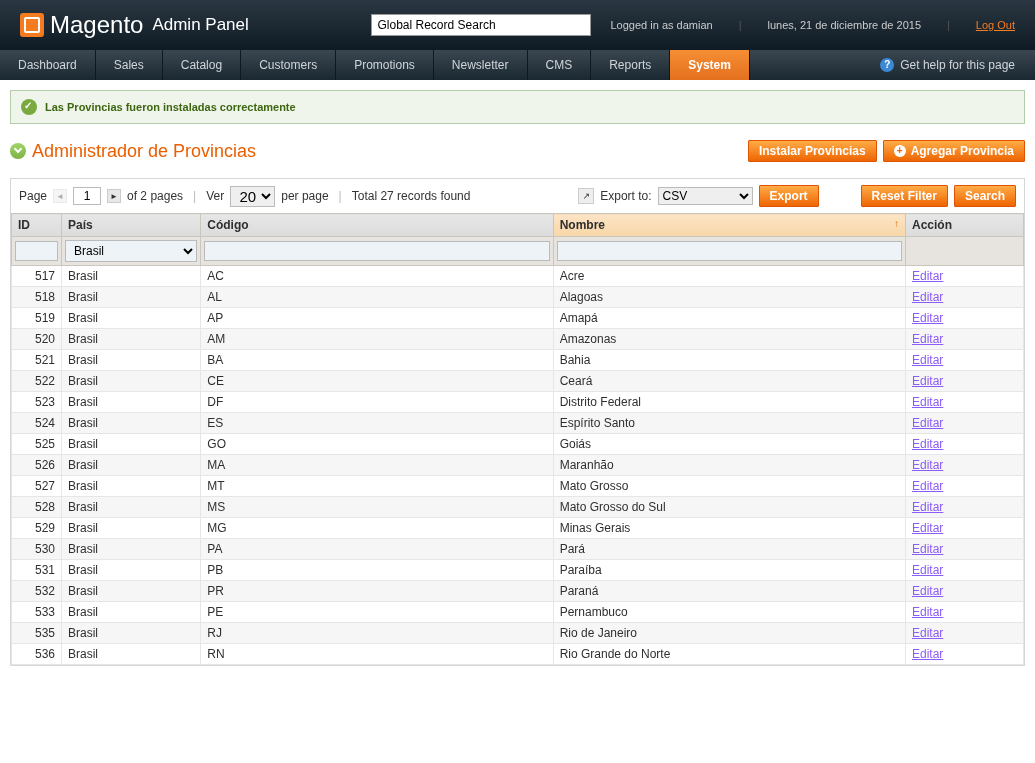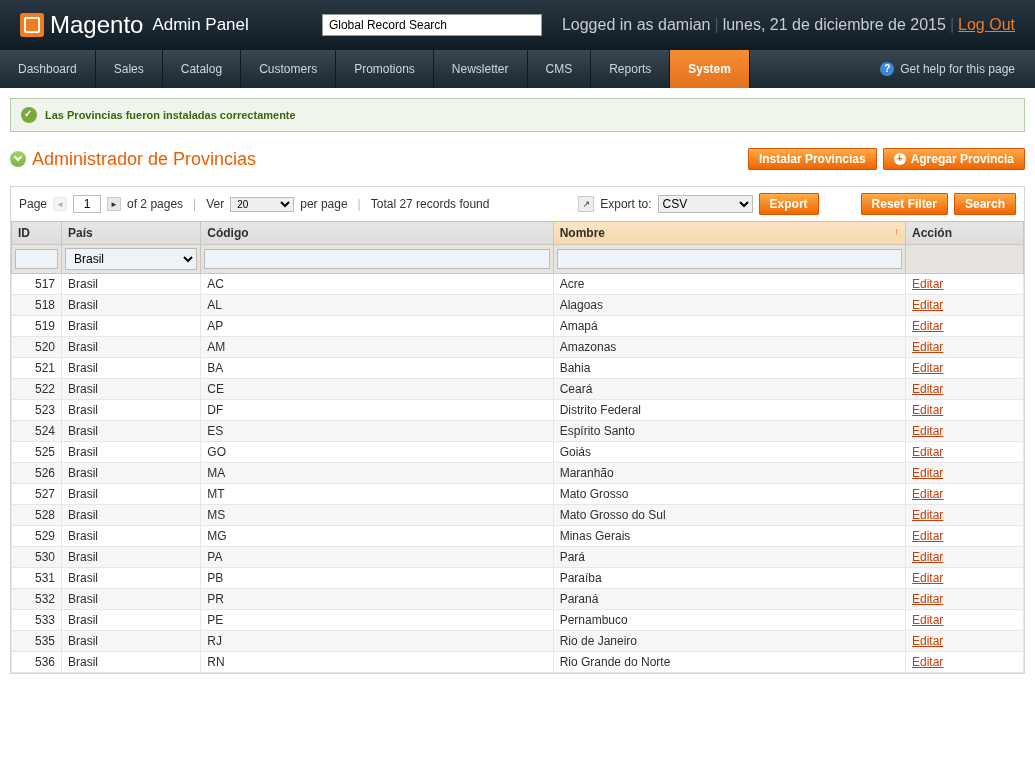--- a/index.html
+++ b/index.html
@@ -7,26 +7,26 @@
 
 
 .header { background: linear-gradient(#2a3641, #0f1b24); height: 50px; display: flex; align-items: center; padding: 0 20px; }
 .logo { display: flex; align-items: center; gap: 6px; }
 .logo-icon { width: 24px; height: 24px; background: #f47b20; border-radius: 3px; position: relative; }
 .logo-icon::before { content: ''; position: absolute; left: 4px; top: 4px; width: 16px; height: 16px; border: 2px solid #fff; border-radius: 2px; box-sizing: border-box; }
 .logo-text1 { color: #fff; font-size: 24px; font-weight: 400; }
 .logo-text2 { color: #fff; font-size: 17px; font-weight: 300; margin-left: 3px; }
 .global-search { margin-left: auto; margin-right: 20px; }
 .global-search input { width: 220px; padding: 3px 6px; font-size: 12px; border: 1px solid #999; }
-.header-right { color: #ccc; font-size: 16px; display: flex; align-items: center; gap: 0; }
+.header-right { color: #ccc; font-size: 11px; display: flex; align-items: center; gap: 22px; }
 .header-right .sep { color: #555; margin: 0 4px; }
 .header-right a { color: #f47b20; text-decoration: underline; }
 
 
-.nav { background: linear-gradient(#3b4750, #1a2832); display: flex; height: 38px; }
+.nav { background: linear-gradient(#3b4750, #1a2832); display: flex; height: 30px; }
 .nav-item { color: #d0d5da; font-size: 12px; padding: 0 18px; display: flex; align-items: center; border-right: 1px solid #0d1820; cursor: pointer; }
 .nav-item.active { background: linear-gradient(#f58e33, #e4701e); color: #fff; font-weight: bold; }
 .nav-help { margin-left: auto; color: #d0d5da; display: flex; align-items: center; padding-right: 20px; gap: 6px; font-size: 12px; cursor: pointer; }
 .help-icon { display: inline-block; width: 14px; height: 14px; border-radius: 50%; background: #3b88d4; color: #fff; text-align: center; line-height: 14px; font-size: 10px; font-weight: bold; }
 
 
 .content { padding: 10px 10px 20px 10px; }
 
 
 .msg-success { background: #eff5ea; border: 1px solid #b5ccab; padding: 8px 10px; display: flex; align-items: center; gap: 8px; margin-bottom: 16px; }
@@ -45,37 +45,37 @@
 .plus-icon { display: inline-block; width: 12px; height: 12px; border-radius: 50%; background: #fff; color: #ed6502; text-align: center; line-height: 12px; font-size: 10px; font-weight: bold; }
 
 
 .grid-wrap { border: 1px solid #d6d6d6; }
 .grid-controls { display: flex; align-items: center; padding: 6px 8px; gap: 8px; font-size: 12px; color: #333; }
 .gc-left { display: flex; align-items: center; gap: 6px; }
 .gc-right { margin-left: auto; display: flex; align-items: center; gap: 6px; }
 .page-arrow { width: 14px; height: 14px; background: #e8e8e8; border: 1px solid #ccc; display: inline-flex; align-items: center; justify-content: center; font-size: 8px; cursor: pointer; }
 .page-arrow.disabled { opacity: 0.4; cursor: default; }
 .page-input { width: 28px; text-align: center; border: 1px solid #bbb; padding: 1px; font-size: 12px; }
-.view-select { border: 1px solid #bbb; font-size: 10px; padding: 0 2px; width: 64px; }
+.view-select { border: 1px solid #bbb; font-size: 15px; padding: 0 2px; width: 45px; text-align: right; }
 .export-select { border: 1px solid #bbb; font-size: 12px; width: 95px; }
 .export-icon { width: 16px; height: 16px; background: #eee; border: 1px solid #ccc; display: inline-flex; align-items: center; justify-content: center; font-size: 9px; }
 .gc-sep { color: #bbb; margin: 0 4px; }
 
 
 table.grid { width: 100%; border-collapse: collapse; }
 .grid thead th { background: linear-gradient(#e6e6e6, #dcdcdc); border: 1px solid #c9c6be; padding: 4px 6px; text-align: left; font-weight: bold; font-size: 12px; color: #2f2f2f; cursor: pointer; }
 .grid thead th.sorted { background: linear-gradient(#fce4c6, #f8d7a8); }
 .sort-arrow { color: #e26703; font-size: 10px; float: right; }
 .grid thead tr.filter th { background: #e7e3de; padding: 3px; }
 .grid thead tr.filter input, .grid thead tr.filter select { width: 100%; border: 1px solid #bbb; background: #eef3f7; padding: 2px 4px; font-size: 12px; }
 .grid tbody td { border: 1px solid #e6e6e6; padding: 3px 6px; font-size: 12px; }
 .grid tbody tr:nth-child(even) td { background: #f6f6f6; }
 .col-id { width: 50px; text-align: right; }
 .col-action { width: 118px; }
-.grid a.action { color: #c2410c; text-decoration: underline; }
+.grid a.action { color: #8b5cf6; text-decoration: underline; }
 </style>
 </head>
 <body>
 
 <div class="header">
   <div class="logo">
     <span class="logo-icon"></span>
     <span class="logo-text1">Magento</span>
     <span class="logo-text2">Admin Panel</span>
   </div>

